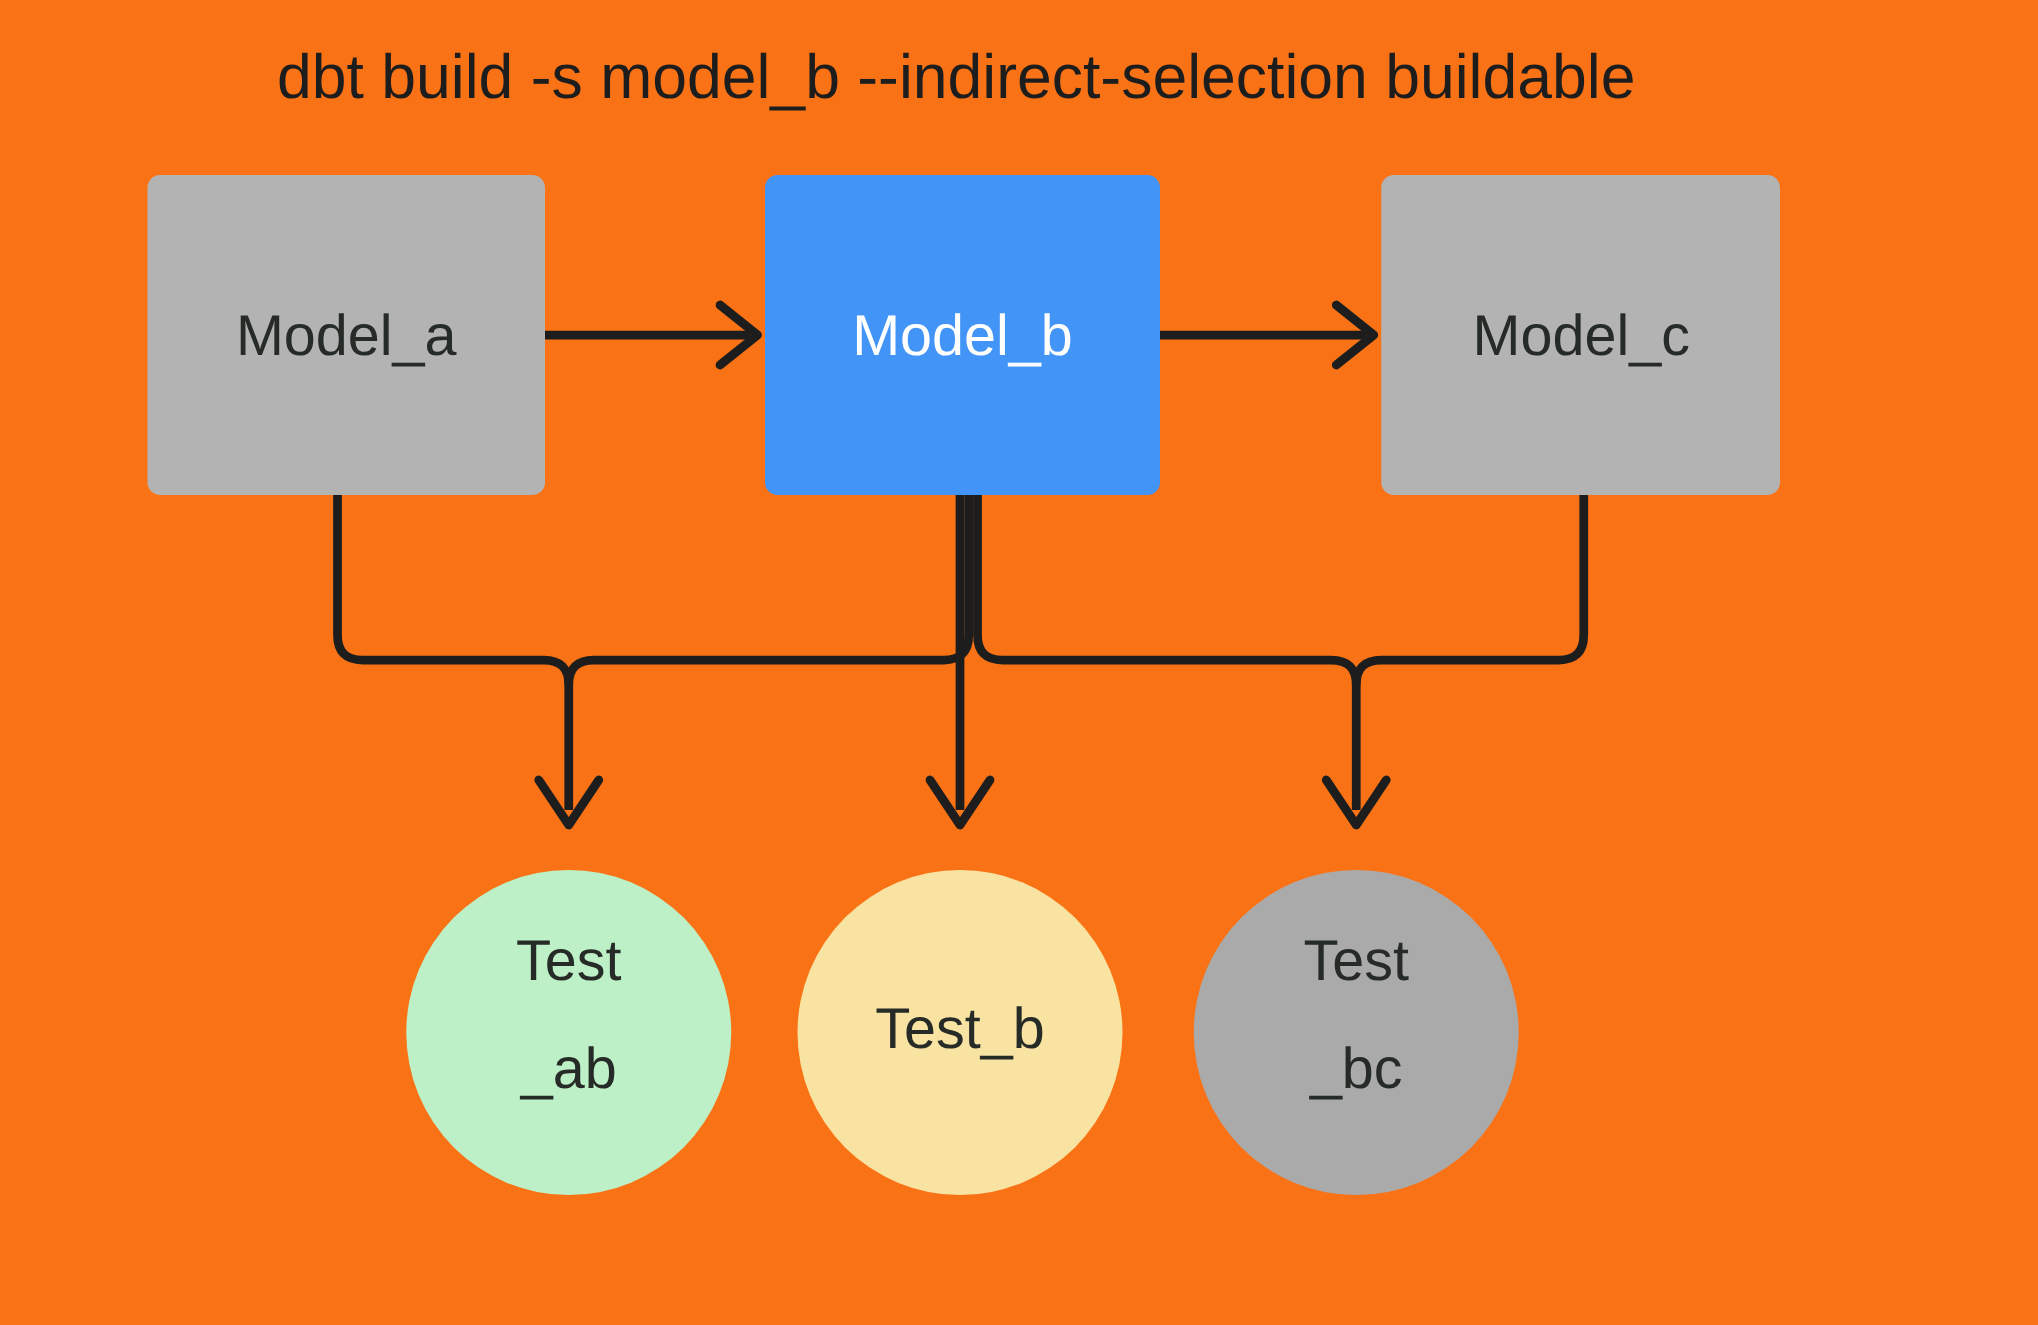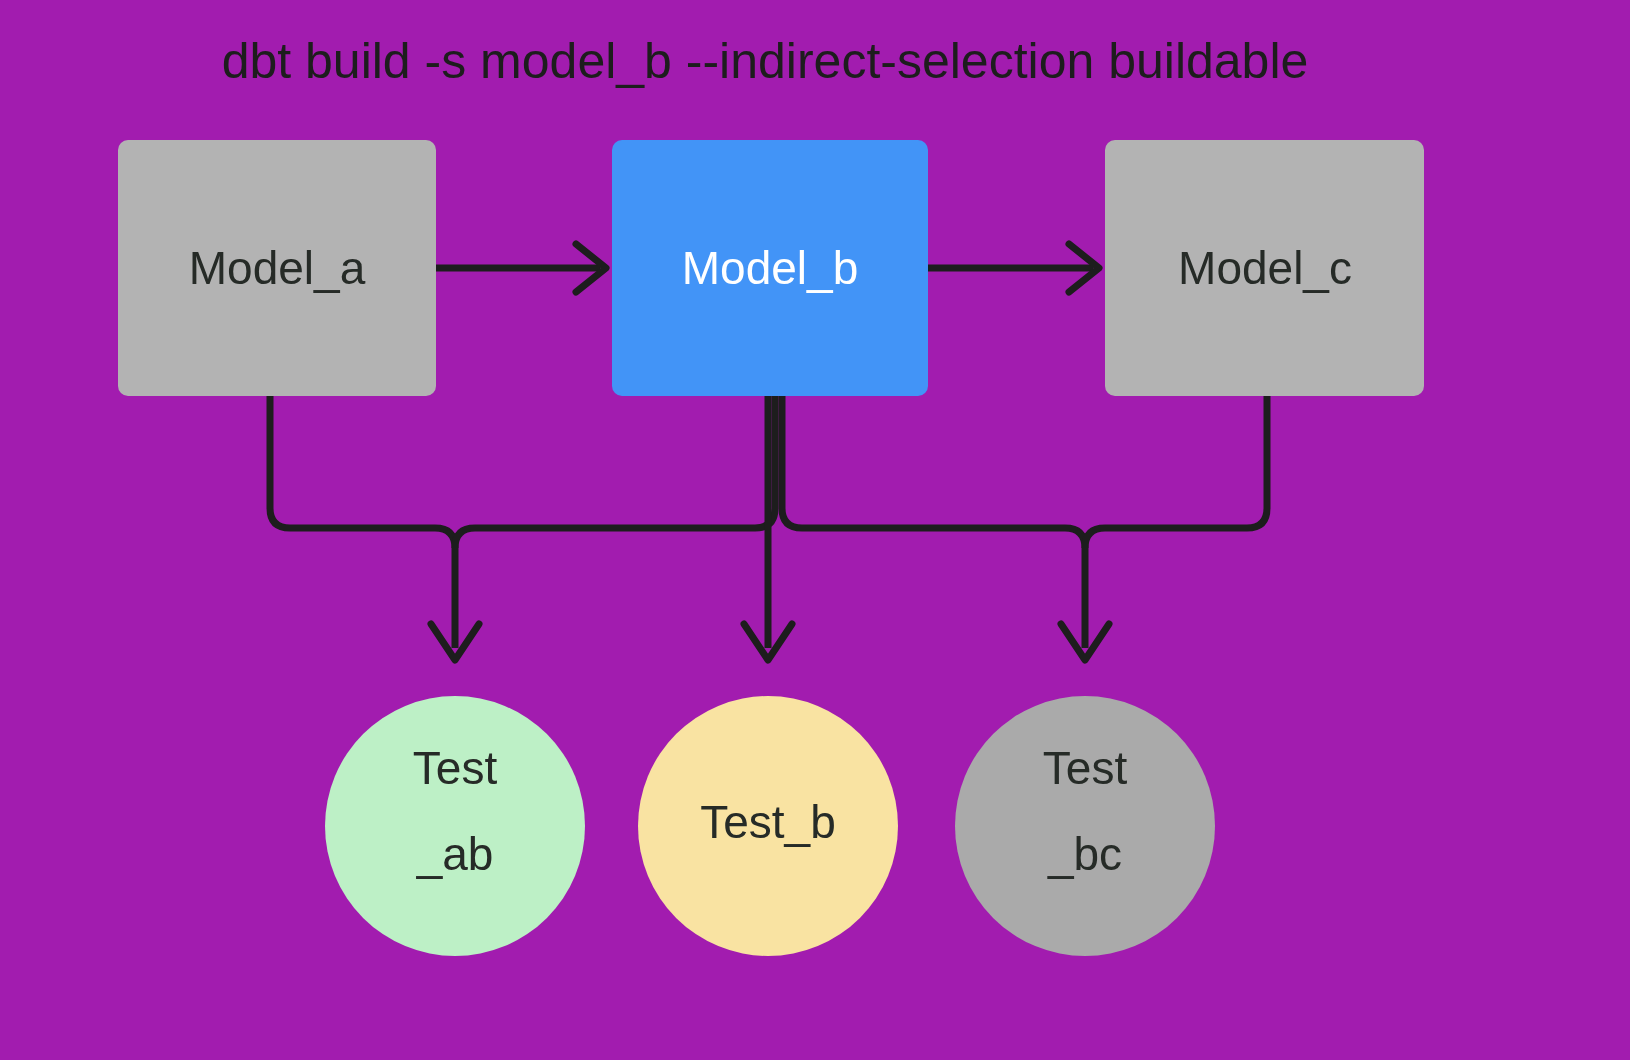--- a/index.html
+++ b/index.html
@@ -10,21 +10,21 @@
   body {
     width: 1630px;
     height: 1060px;
     overflow: hidden;
     font-family: "Liberation Sans", sans-serif;
   }
   #canvas {
     position: relative;
     width: 1630px;
     height: 1060px;
-    background: #a21caf;
+    background: #f97316;
   }
   #diagram {
     position: absolute;
     top: 0;
     left: 0;
     width: 1630px;
     height: 1060px;
   }
   .diagram-title {
     font-family: "Liberation Sans", sans-serif;

